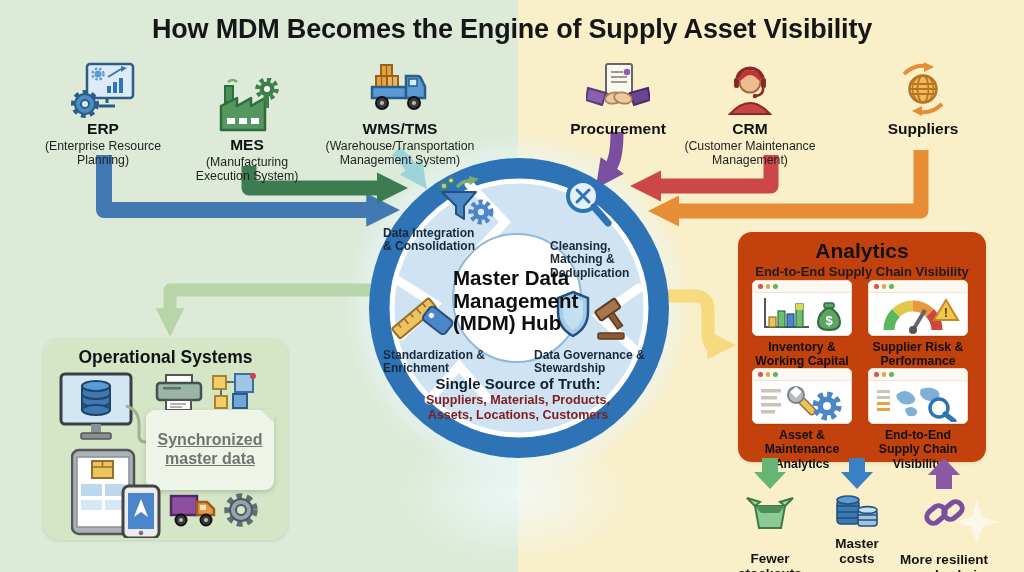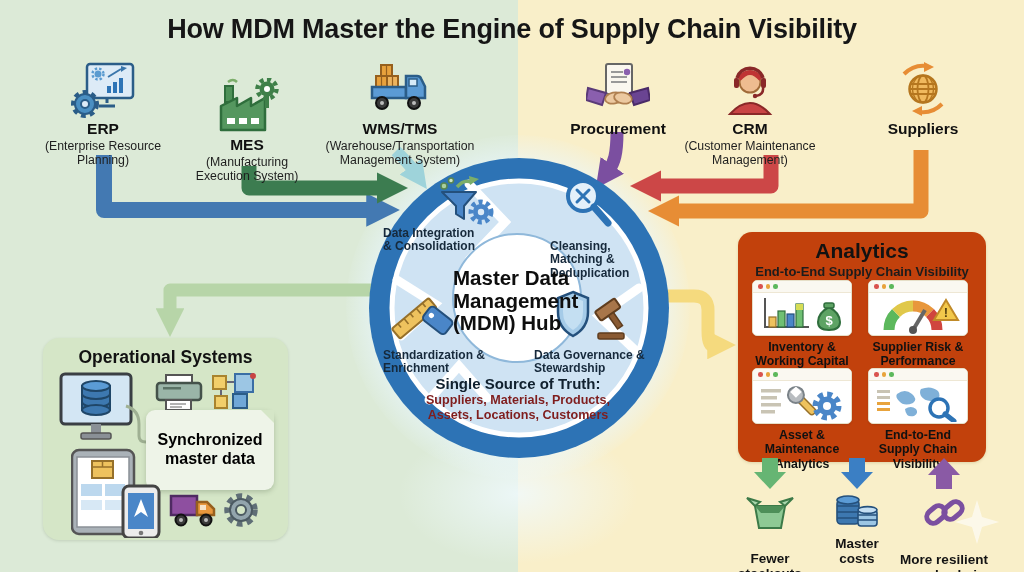--- a/index.html
+++ b/index.html
@@ -25,21 +25,21 @@
   #hub-footer-text{left:403px;top:393px;width:230px;text-align:center;
                    font-size:12.6px;font-weight:600;color:#7f1d1d;line-height:1.2;}
   
   #ops-panel{left:43px;top:338px;width:245px;height:202px;background:#d5e6c7;
              border-radius:16px;box-shadow:0 1px 3px rgba(70,90,60,.18);}
   #ops-title{left:0;top:9px;width:245px;text-align:center;font-size:17.5px;font-weight:bold;color:#121212;}
   #ops-callout{left:103px;top:72px;width:128px;height:80px;background:#eef4e8;border-radius:9px;
                box-shadow:0 2px 5px rgba(60,80,50,.25);display:flex;align-items:center;justify-content:center;}
   #ops-callout .fold{position:absolute;top:0;right:0;width:0;height:0;
      border-left:13px solid transparent;border-top:13px solid #d5e6c7;}
-  #ops-callout .txt{font-size:16px;font-weight:bold;text-align:center;line-height:1.18;width:112px;color:#000000;}
+  #ops-callout .txt{font-size:16px;font-weight:bold;text-align:center;line-height:1.18;width:112px;color:#737373;text-decoration:underline;}
   #an-panel{left:738px;top:232px;width:248px;height:230px;background:#c2410c;
             border-radius:14px;box-shadow:0 1px 3px rgba(120,100,40,.2);}
   #an-title{left:0;top:7px;width:248px;text-align:center;font-size:21px;font-weight:bold;color:#121212;}
   #an-sub{left:0;top:32px;width:248px;text-align:center;font-size:13px;font-weight:600;color:#1c1c1c;}
   .tile{position:absolute;width:100px;text-align:center;}
   .tile .win{background:#fff;border:1px solid #e6dfc8;border-radius:5px;height:54px;
              box-shadow:0 1px 2px rgba(0,0,0,.1);overflow:hidden;}
   .tile .hdr{height:11px;background:#faf8f1;border-bottom:1px solid #eee7d4;
              display:flex;align-items:center;padding-left:5px;gap:3px;}
   .dot{width:4.5px;height:4.5px;border-radius:50%;}
@@ -479,19 +479,19 @@
     </svg><br>
     <svg width="48" height="38" viewBox="0 0 48 38">
       <g fill="none" stroke="#7b4fa0" stroke-width="5">
         <rect x="6" y="14" width="20" height="13" rx="6.5" transform="rotate(-40 16 20.5)"></rect>
         <rect x="23" y="10" width="20" height="13" rx="6.5" transform="rotate(-40 33 16.5)"></rect>
       </g>
     </svg>
     <div class="lbl" style="margin:16px auto;width:104px">More resilient supply chain</div>
   </div>
 
-  <div class="abs" id="main-title">How MDM Master the Engine of Supply Chain Visibility</div>
+  <div class="abs" id="main-title">How MDM Becomes the Engine of Supply Asset Visibility</div>
 
   <svg class="abs" id="sparkle" width="44" height="44" viewBox="0 0 44 44">
     <polygon points="22,0 27,17 44,22 27,27 22,44 17,27 0,22 17,17" fill="#ffffff"></polygon>
   </svg>
 
 </div>
 
 </body></html>

